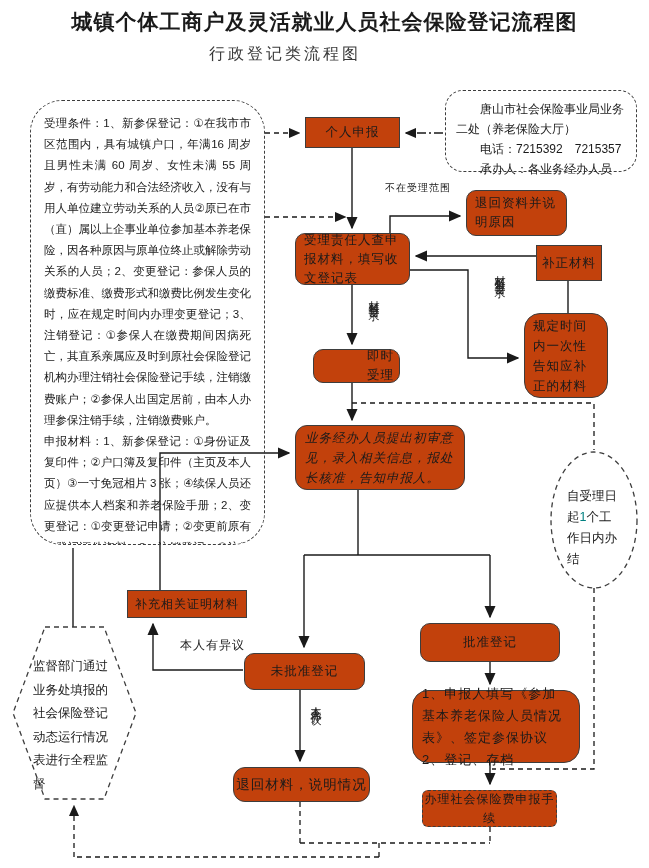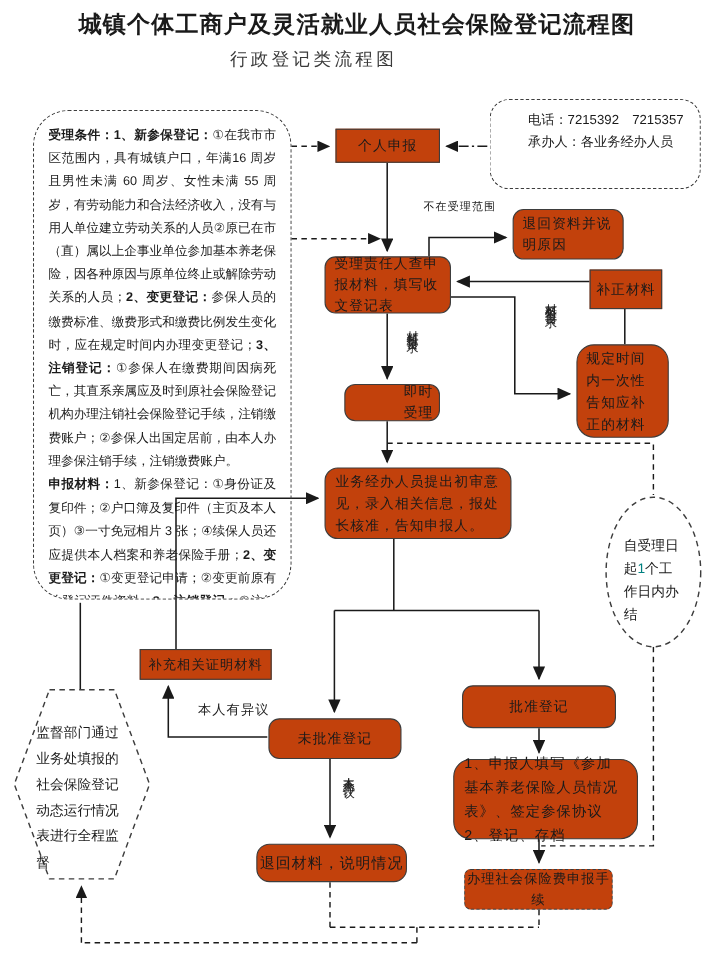--- a/index.html
+++ b/index.html
@@ -7,21 +7,21 @@
        font-family:"Liberation Sans","DejaVu Sans",sans-serif;color:#1a1a1a;}
   .abs{position:absolute;box-sizing:border-box;}
   .title{left:0;top:8px;width:649px;text-align:center;font-size:21px;font-weight:bold;letter-spacing:1px;}
   .subtitle{left:0;top:44px;width:570px;text-align:center;font-size:16px;color:#3a3a3a;letter-spacing:3px;}
   .node{border:1.4px solid #3d3d3d;background:#c2410c;display:flex;align-items:center;justify-content:center;
         text-align:center;font-size:12.5px;line-height:19px;letter-spacing:1px;}
   .rounded{border-radius:10px;}
   .dashedb{border-style:dashed;border-width:1.3px;}
   .leftpanel{left:30px;top:100px;width:235px;height:445px;border:1.3px dashed #3d3d3d;border-radius:32px;
              padding:12px 13px;font-size:11.5px;line-height:21.2px;text-align:justify;overflow:hidden;}
-  .leftpanel .b{font-weight:bold;}
+  .leftpanel .b{font-weight:normal;}
   .contact{left:445px;top:90px;width:192px;height:82px;border:1.3px dashed #3d3d3d;border-radius:18px;
            padding:8px 10px;font-size:12px;line-height:20px;}
   .contact .ind{text-indent:2em;}
   .vlabel{writing-mode:vertical-rl;font-size:11px;letter-spacing:2px;color:#222;}
   .slabel{font-size:10px;color:#222;letter-spacing:1px;white-space:nowrap;}
   svg{position:absolute;left:0;top:0;}
 </style>
 </head>
 <body>
 
@@ -75,37 +75,38 @@
 
 <div class="abs title">城镇个体工商户及灵活就业人员社会保险登记流程图</div>
 <div class="abs subtitle">行政登记类流程图</div>
 
 <div class="abs leftpanel">
   <div><span class="b">受理条件：1、新参保登记：</span><span>①在我市市区范围内，具有城镇户口，年满16 周岁且男性未满 60 周岁、女性未满 55 周岁，有劳动能力和合法经济收入，没有与用人单位建立劳动关系的人员②原已在市（直）属以上企事业单位参加基本养老保险，因各种原因与原单位终止或解除劳动关系的人员；</span><span class="b">2、变更登记：</span><span>参保人员的缴费标准、缴费形式和缴费比例发生变化时，应在规定时间内办理变更登记；</span><span class="b">3、注销登记：</span><span>①参保人在缴费期间因病死亡，其直系亲属应及时到原社会保险登记机构办理注销社会保险登记手续，注销缴费账户；②参保人出国定居前，由本人办理参保注销手续，注销缴费账户。</span></div>
   <div><span class="b">申报材料：</span><span>1、新参保登记：①身份证及复印件；②户口簿及复印件（主页及本人页）③一寸免冠相片 3 张；④续保人员还应提供本人档案和养老保险手册；</span><span class="b">2、变更登记：</span><span>①变更登记申请；②变更前原有关登记证件资料。</span><span class="b">3、注销登记：</span><span>①注销登记申请书；②死亡注销：需提供死亡证明、火化证明、直系亲属身份证及户口本、街道社区证明、死者参保登记资料和缴费存折；③出国定居注销：需提供有关部门出具的出国定居原件及相关资料、原参保登记资料和缴费存折。</span></div>
 </div>
 
 <div class="abs contact">
+  <div class="ind">唐山市社会保险事业局业务二处（养老保险大厅）</div>
   <div class="ind">电话：7215392　7215357</div>
   <div class="ind">承办人：各业务经办人员</div>
 </div>
 
 <div class="abs node" style="left:305px;top:117px;width:95px;height:31px;">个人申报</div>
 
 <div class="abs node rounded" style="left:466px;top:190px;width:101px;height:46px;padding:2px 8px;text-align:left;">退回资料并说明原因</div>
 
 <div class="abs node rounded" style="left:295px;top:233px;width:115px;height:52px;padding:2px 8px;text-align:left;">受理责任人查申报材料，填写收文登记表</div>
 
 <div class="abs node" style="left:536px;top:245px;width:66px;height:36px;">补正材料</div>
 
 <div class="abs node rounded" style="left:313px;top:349px;width:87px;height:34px;padding-left:48px;">即时受理</div>
 
 <div class="abs node" style="left:524px;top:313px;width:84px;height:85px;border-radius:16px;padding:2px 8px;text-align:left;line-height:20px;">规定时间内一次性告知应补正的材料</div>
 
-<div class="abs node" style="left:295px;top:425px;width:170px;height:65px;border-radius:12px;padding:4px 9px;text-align:left;line-height:20px;">业务经办人员提出初审意见，录入相关信息，报处长核准，告知申报人。</div>
+<div class="abs node" style="left:295px;top:425px;width:170px;height:65px;border-radius:12px;padding:4px 9px;text-align:left;line-height:20px;font-style:italic;">业务经办人员提出初审意见，录入相关信息，报处长核准，告知申报人。</div>
 
 <div class="abs node" style="left:127px;top:590px;width:120px;height:28px;font-size:12px;">补充相关证明材料</div>
 
 <div class="abs node rounded" style="left:244px;top:653px;width:121px;height:37px;">未批准登记</div>
 
 <div class="abs node rounded" style="left:420px;top:623px;width:140px;height:39px;">批准登记</div>
 
 <div class="abs node rounded" style="left:233px;top:767px;width:137px;height:35px;font-size:13.5px;border-radius:12px;">退回材料，说明情况</div>
 
 <div class="abs node" style="left:412px;top:690px;width:168px;height:73px;border-radius:16px;padding:4px 9px;text-align:left;line-height:22px;font-size:13px;">1、申报人填写《参加基本养老保险人员情况表》、签定参保协议 2、登记、存档</div>

